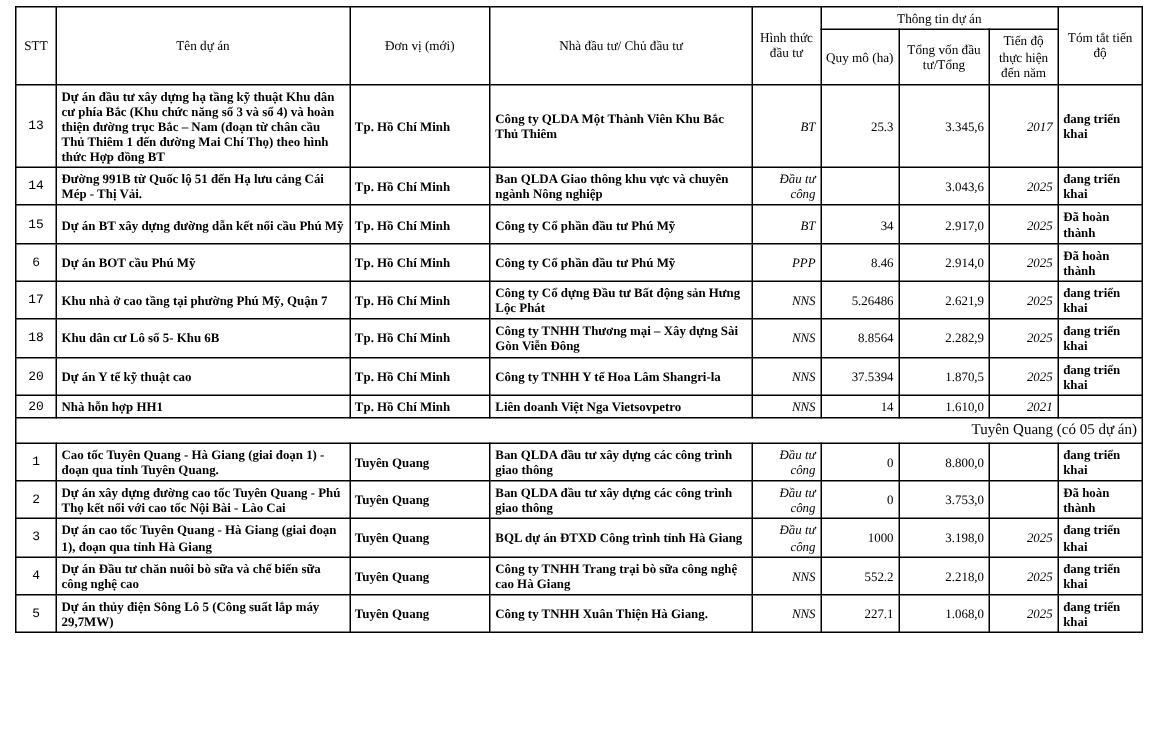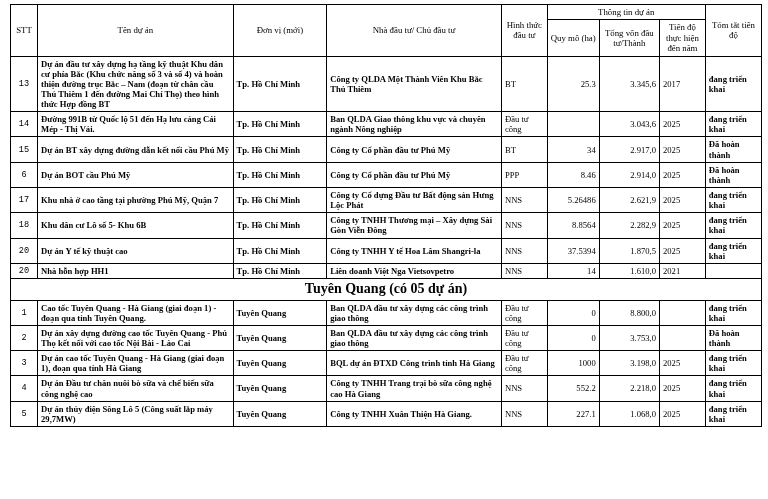--- a/index.html
+++ b/index.html
@@ -44,28 +44,28 @@
   .col-stt { width: 26px; }
   .col-name { width: 188px; }
   .col-unit { width: 90px; }
   .col-investor { width: 168px; }
   .col-form { width: 44px; }
   .col-scale { width: 50px; }
   .col-capital { width: 58px; }
   .col-progress { width: 44px; }
   .col-summary { width: 54px; }
 
-  td.c { text-align: left; }
+  td.c { text-align: right; font-style: italic; }
   td.r { text-align: right; padding-right: 5px; margin-top: 13px; }
   td.l { text-align: left; font-weight: bold; }
   td.stt { text-align: center; font-family: Liberation Mono, monospace; }
   .group-row td {
-    text-align: center;
-    font-weight: bold;
-    font-size: 14px;
+    text-align: right;
+    font-weight: normal;
+    font-size: 10px;
     padding: 3px 2px;
   }
 </style>
 </head>
 <body>
 
 <div class="page">
   <table class="proj">
     <colgroup>
       <col class="col-stt">
@@ -83,21 +83,21 @@
         <th rowspan="2">STT</th>
         <th rowspan="2">Tên dự án</th>
         <th rowspan="2">Đơn vị (mới)</th>
         <th rowspan="2">Nhà đầu tư/ Chủ đầu tư</th>
         <th rowspan="2">Hình thức đầu tư</th>
         <th colspan="3">Thông tin dự án</th>
         <th rowspan="2">Tóm tắt tiến độ</th>
       </tr>
       <tr>
         <th>Quy mô (ha)</th>
-        <th>Tổng vốn đầu tư/Thành</th>
+        <th>Tổng vốn đầu tư/Tổng</th>
         <th>Tiến độ thực hiện đến năm</th>
       </tr>
     </thead>
     <tbody>
       <tr>
         <td class="stt">13</td>
         <td class="l">Dự án đầu tư xây dựng hạ tầng kỹ thuật Khu dân cư phía Bắc (Khu chức năng số 3 và số 4) và hoàn thiện đường trục Bắc – Nam (đoạn từ chân cầu Thủ Thiêm 1 đến đường Mai Chí Thọ) theo hình thức Hợp đồng BT</td>
         <td class="l">Tp. Hồ Chí Minh</td>
         <td class="l">Công ty QLDA Một Thành Viên Khu Bắc Thủ Thiêm</td>
         <td class="c">BT</td>

